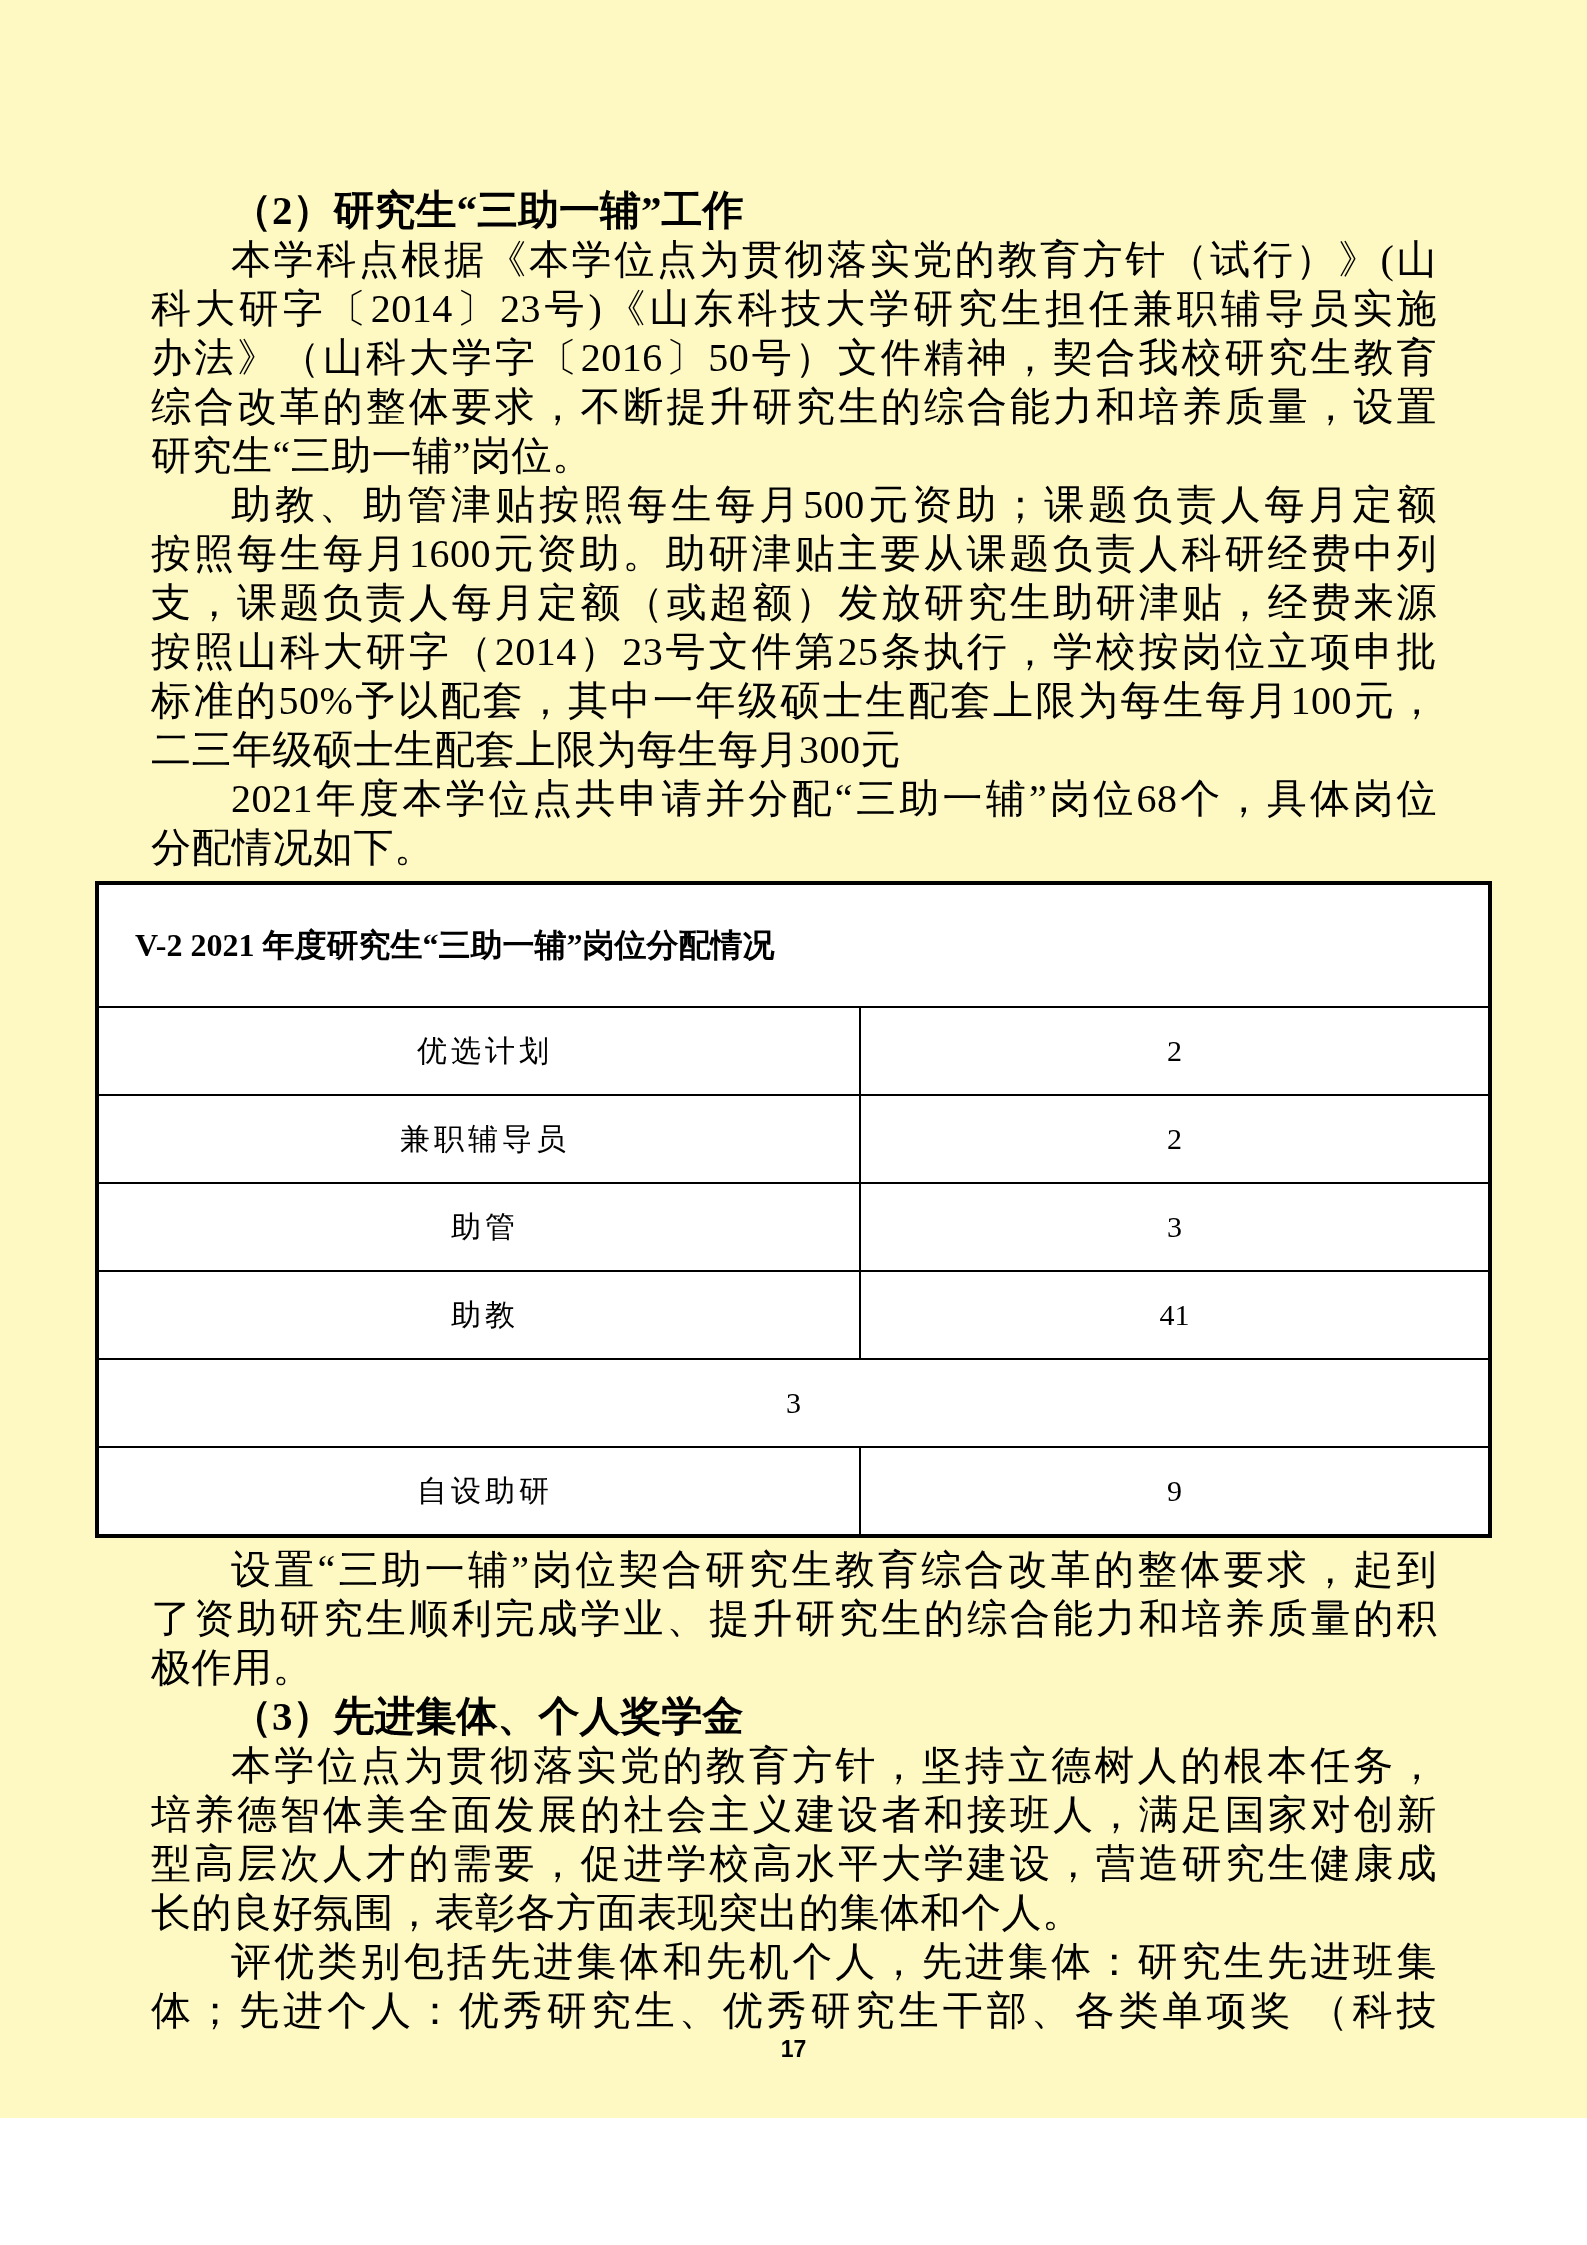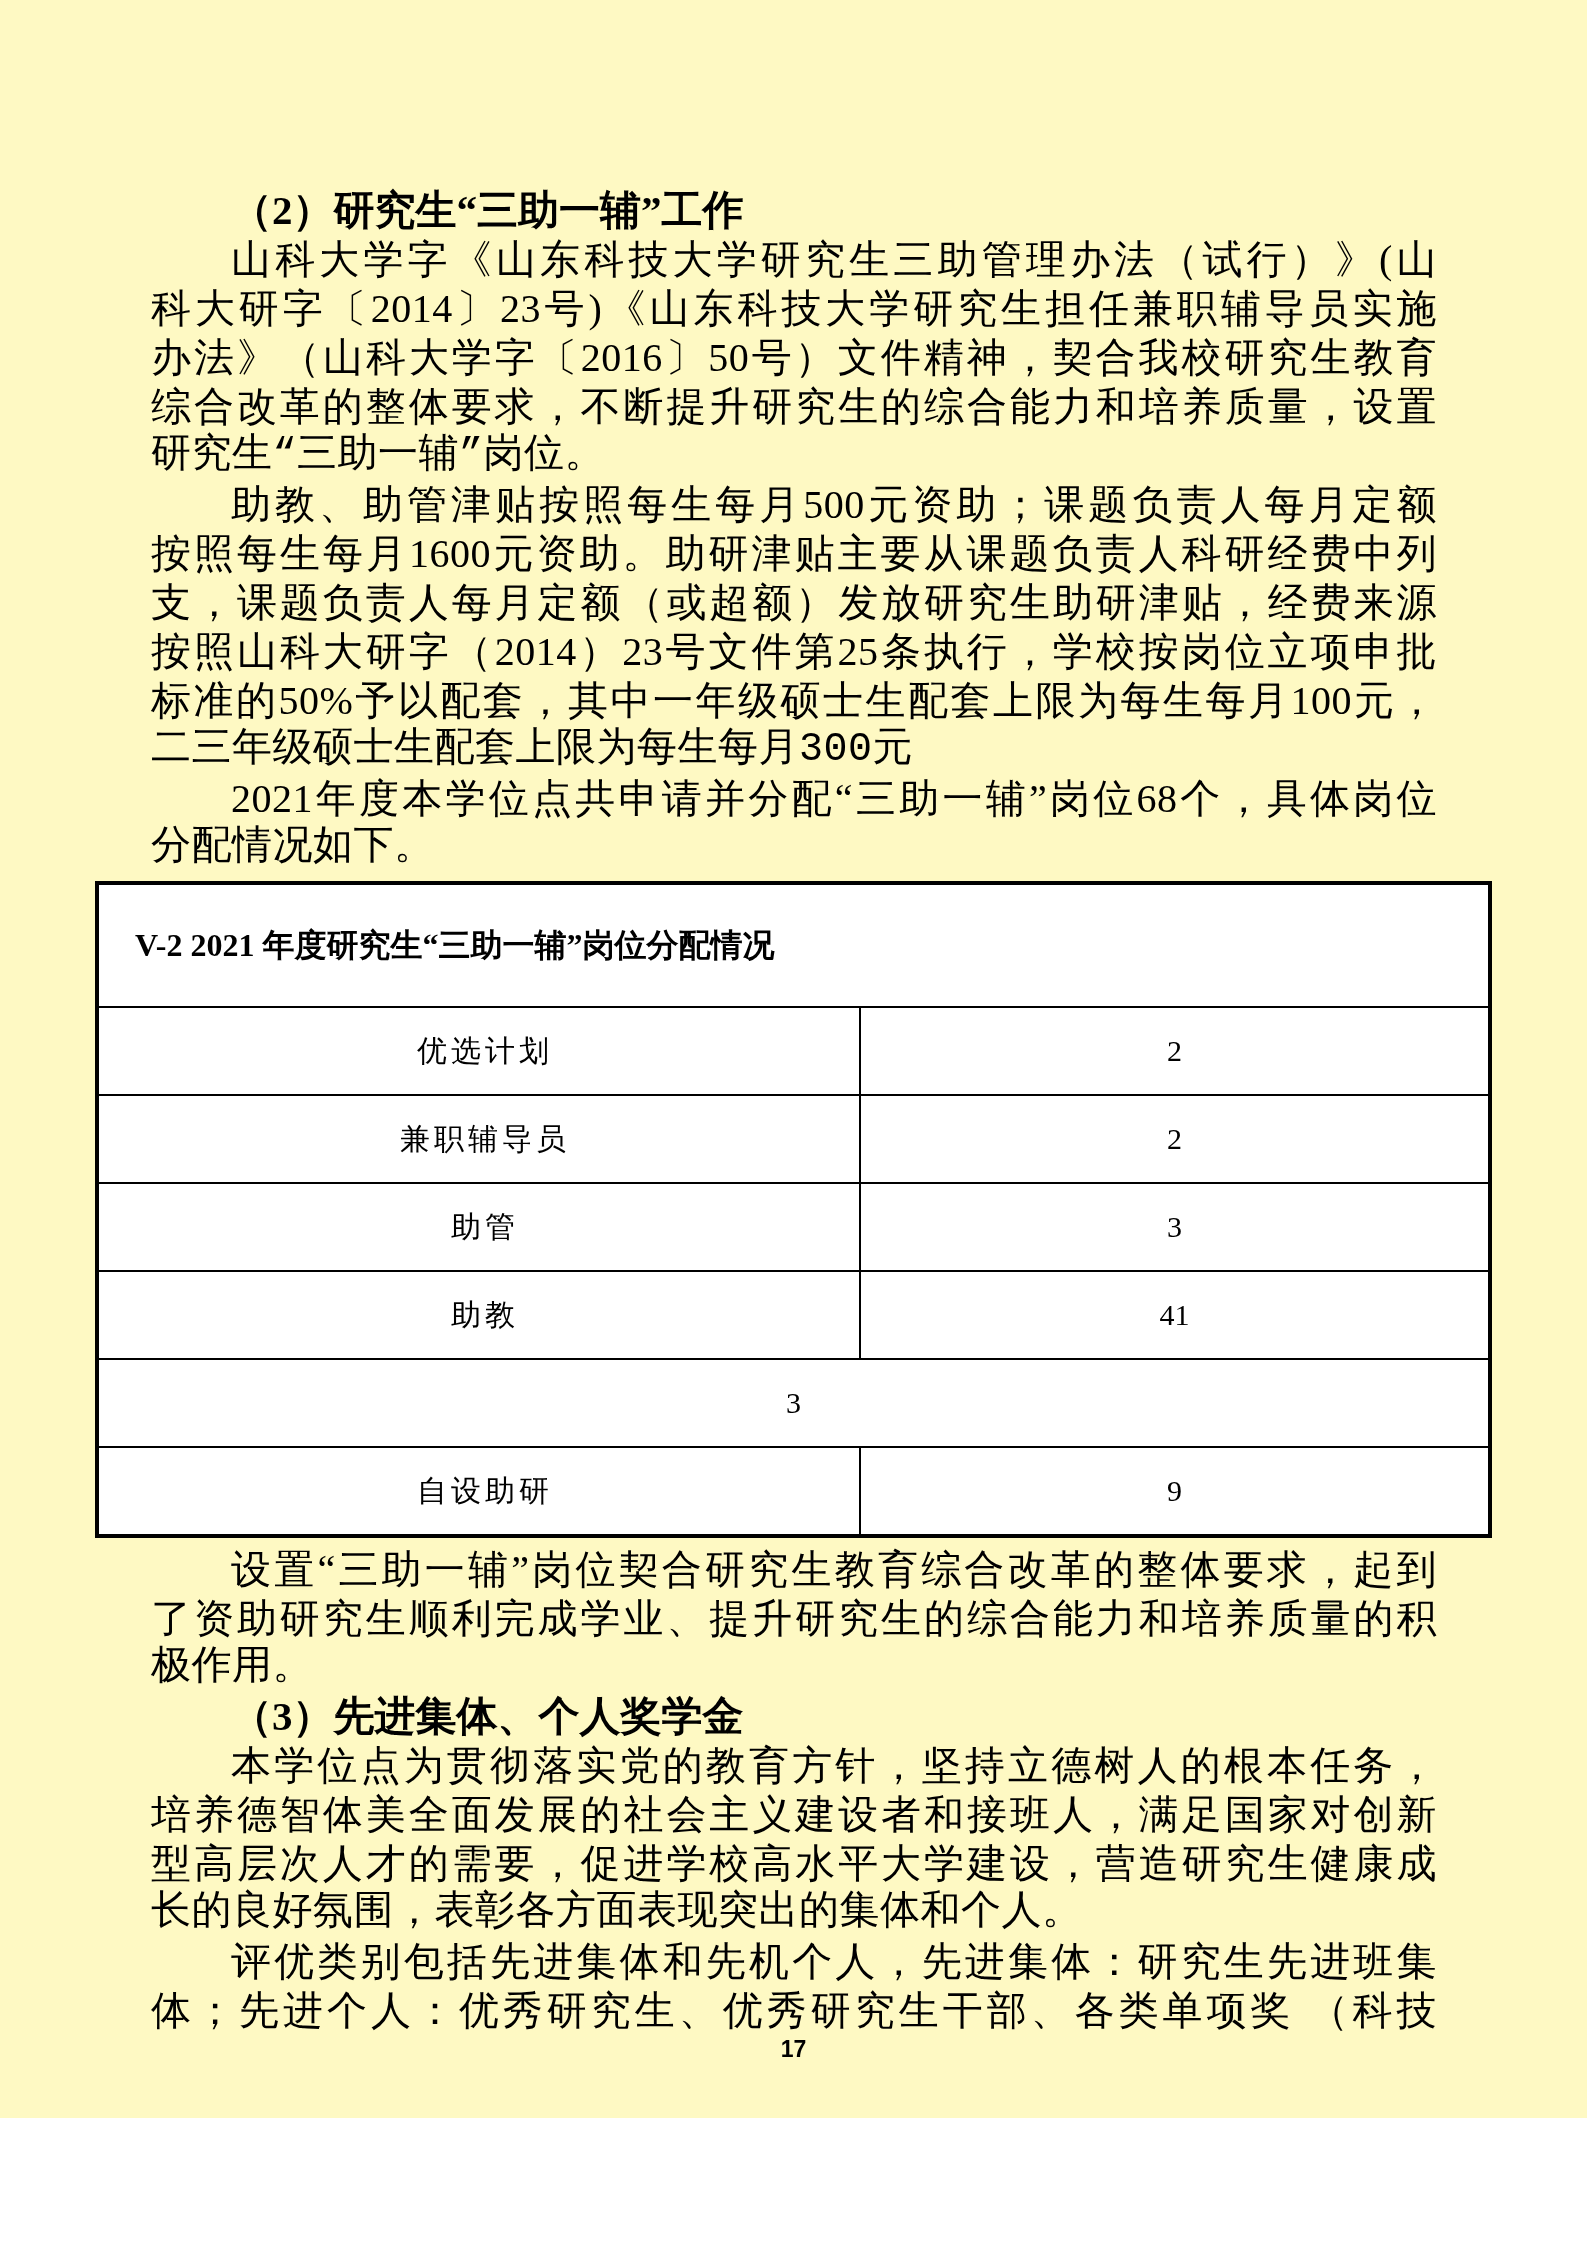--- a/index.html
+++ b/index.html
@@ -22,21 +22,20 @@
     font-size:40px;
     line-height:49px;
     height:49px;
     text-align:justify;
     text-align-last:justify;
     letter-spacing:0.5px;
   }
   .line.flush{
     text-align:right;
     text-align-last:left;
-    font-family:Liberation Mono, monospace;
   }
   .line.indent{
     text-indent:80px;
   }
   .heading{
     font-size:41px;
     line-height:49px;
     height:49px;
     font-weight:bold;
     text-indent:80px;
@@ -96,21 +95,21 @@
 </style>
 </head>
 <body>
 
 <div class="page">
   <div class="content">
 
     <div class="heading">（2）研究生“三助一辅”工作</div>
 
     <div>
-      <div class="line indent">山科大学字《山东科技大学研究生三助管理办法（试行）》(山</div>
+      <div class="line indent">本学科点根据《本学位点为贯彻落实党的教育方针（试行）》(山</div>
       <div class="line">科大研字〔2014〕23号)《山东科技大学研究生担任兼职辅导员实施</div>
       <div class="line">办法》（山科大学字〔2016〕50号）文件精神，契合我校研究生教育</div>
       <div class="line">综合改革的整体要求，不断提升研究生的综合能力和培养质量，设置</div>
       <div class="line flush">研究生“三助一辅”岗位。</div>
     </div>
 
     <div>
       <div class="line indent">助教、助管津贴按照每生每月500元资助；课题负责人每月定额</div>
       <div class="line">按照每生每月1600元资助。助研津贴主要从课题负责人科研经费中列</div>
       <div class="line">支，课题负责人每月定额（或超额）发放研究生助研津贴，经费来源</div>

